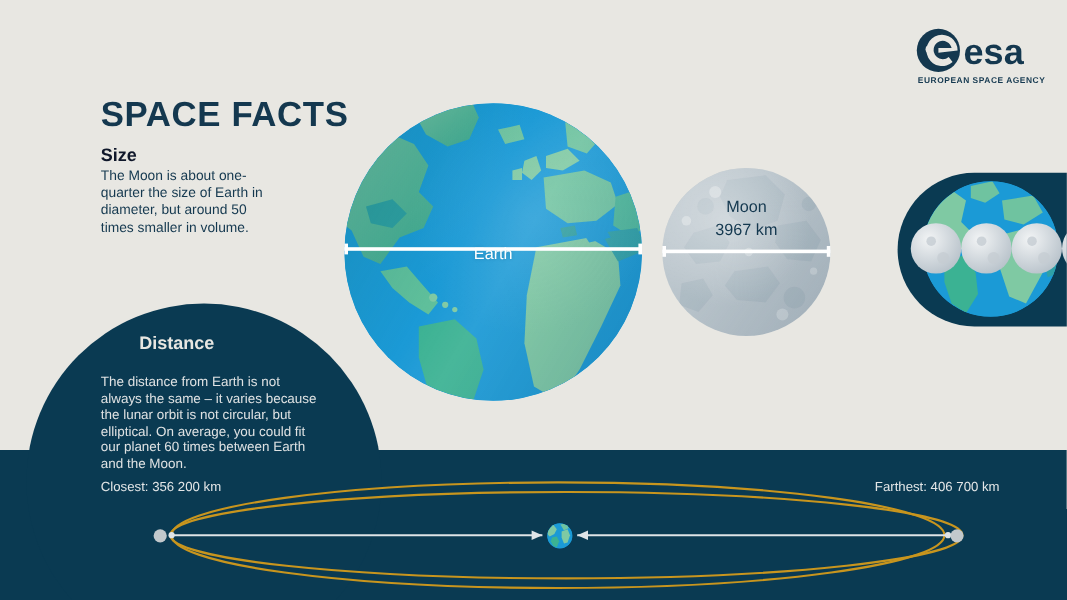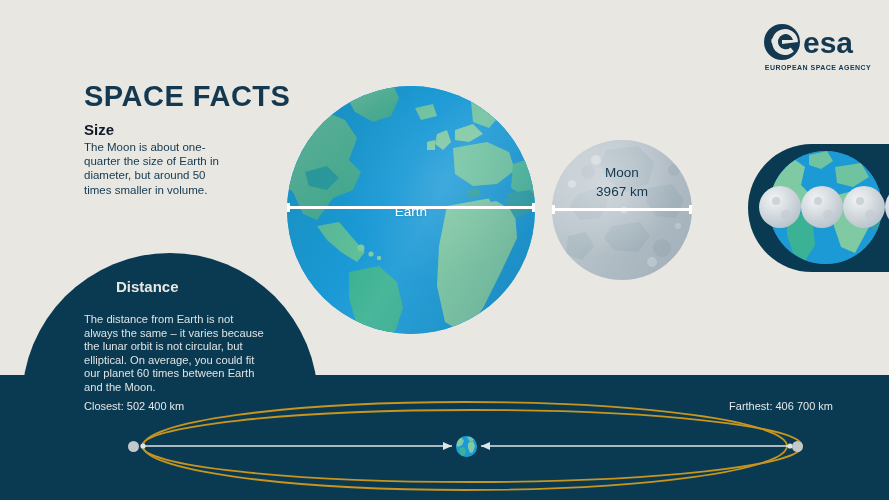--- a/index.html
+++ b/index.html
@@ -292,21 +292,21 @@
       <circle cx="144" cy="16" r="4" fill="#c4ccd2" opacity="0.8"></circle>
       <circle cx="154" cy="30" r="5" fill="#c4ccd2" opacity="0.7"></circle>
     </g>
   </svg>
 
   <div class="dark-band"></div>
   <div class="dome"></div>
   <div class="dist-head">Distance</div>
   <div class="dist-body">The distance from Earth is not always the same – it varies because the lunar orbit is not circular, but elliptical. On average, you could fit our planet 60 times between Earth and the Moon.</div>
 
-  <div class="closest-lbl">Closest: 502 400 km</div>
+  <div class="closest-lbl">Closest: 356 200 km</div>
   <div class="farthest-lbl">Farthest: 406 700 km</div>
 
   <svg class="orbit-wrap" width="889" height="114" viewBox="0 0 889 114">
 
     <ellipse cx="465" cy="60" rx="322" ry="44" fill="none" stroke="#c8951e" stroke-width="1.8"></ellipse>
     <ellipse cx="472" cy="60" rx="330" ry="36" fill="none" stroke="#c8951e" stroke-width="1.8"></ellipse>
 
     <line x1="143" y1="60" x2="452" y2="60" stroke="#dfe4e7" stroke-width="1.6"></line>
     <polygon points="452,60 443,56 443,64" fill="#dfe4e7"></polygon>
     <line x1="481" y1="60" x2="790" y2="60" stroke="#dfe4e7" stroke-width="1.6"></line>

